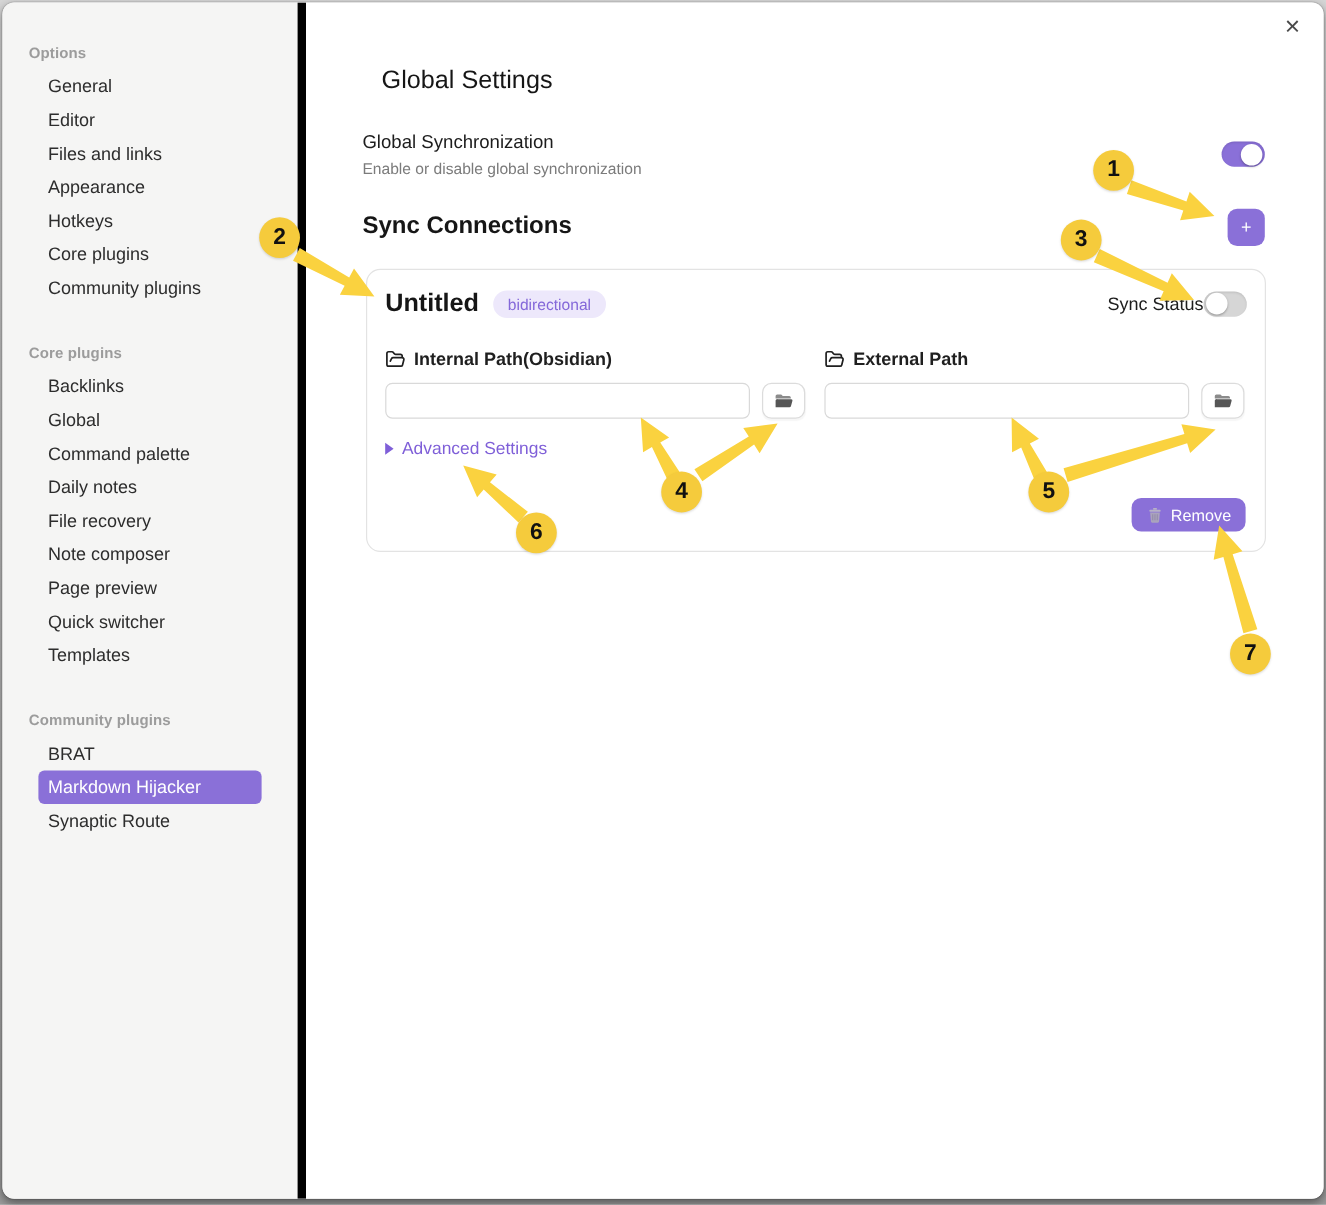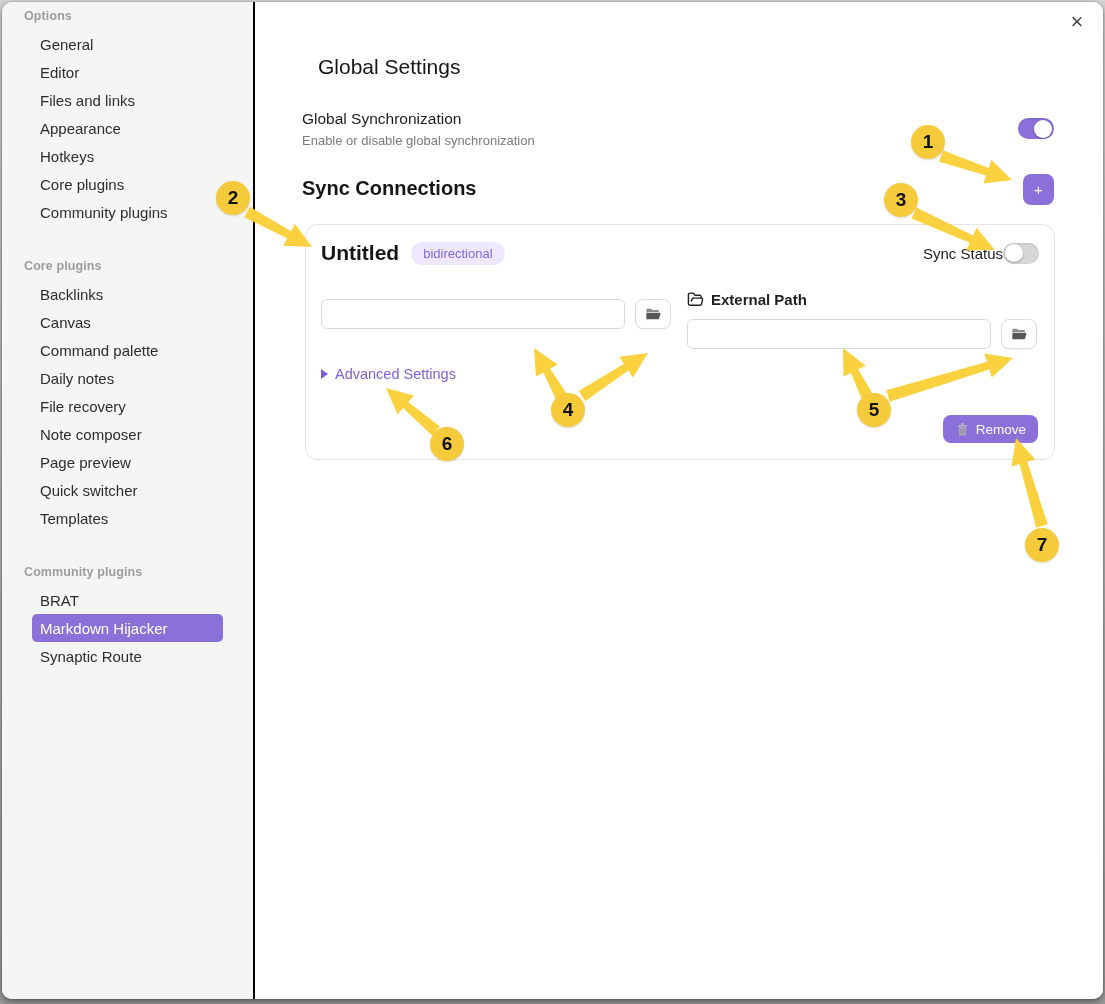--- a/index.html
+++ b/index.html
@@ -15,21 +15,22 @@
   .modal{
     position:absolute; left:2px; top:2px; right:2px; bottom:5px;
     background:#fff; border-radius:10px;
     box-shadow:0 3px 8px rgba(0,0,0,.45), 0 0 0 1px rgba(0,0,0,.08);
     overflow:hidden;
   }
 
   
   .sidebar{
     position:absolute; left:0; top:0; bottom:0; width:253px;
-    background:#f5f5f4; border-right:2px solid #000000;
+    background:#f5f5f4; border-right:7px solid #000000;
+    padding-top:28px;
     text-align:right;
   }
   .side-section{ margin-bottom:26px; }
   .side-header{
     height:28px; display:flex; align-items:center;
     padding:0 8px; margin:0 14px;
     font-size:12.5px; font-weight:bold; color:#9c9c9c; letter-spacing:.1px;
   }
   .side-item{
     height:28px; display:flex; align-items:center;
@@ -134,21 +135,21 @@
       <div class="side-item">Files and links</div>
       <div class="side-item">Appearance</div>
       <div class="side-item">Hotkeys</div>
       <div class="side-item">Core plugins</div>
       <div class="side-item">Community plugins</div>
     </div>
 
     <div class="side-section">
       <div class="side-header">Core plugins</div>
       <div class="side-item">Backlinks</div>
-      <div class="side-item">Canvas</div>
+      <div class="side-item">Global</div>
       <div class="side-item">Command palette</div>
       <div class="side-item">Daily notes</div>
       <div class="side-item">File recovery</div>
       <div class="side-item">Note composer</div>
       <div class="side-item">Page preview</div>
       <div class="side-item">Quick switcher</div>
       <div class="side-item">Templates</div>
     </div>
 
     <div class="side-section">
@@ -179,20 +180,26 @@
         <span class="mode-pill">bidirectional</span>
         <span class="head-right">
           <span class="sync-status-label">Sync Status</span>
           <span class="toggle">
             <span class="knob"></span>
           </span>
         </span>
       </div>
 
       <div class="path-col internal">
+        <div class="path-label">
+          <svg width="17" height="17" viewBox="0 0 24 24" fill="none" stroke="#1f1f1f" stroke-width="2" stroke-linecap="round" stroke-linejoin="round">
+              <path d="m6 14 1.45-2.9A2 2 0 0 1 9.24 10H20a2 2 0 0 1 1.94 2.5l-1.55 6A2 2 0 0 1 18.45 20H4a2 2 0 0 1-2-2V5a2 2 0 0 1 2-2h3.93a2 2 0 0 1 1.66.9l.82 1.2a2 2 0 0 0 1.66.9H18a2 2 0 0 1 2 2v2"></path>
+            </svg>
+          <span>Internal Path(Obsidian)</span>
+        </div>
         <div class="path-row">
           <input class="path-input" type="text" value="" style="">
           <button class="folder-btn">
             <svg width="16" height="16" viewBox="0 0 24 24">
                 <path d="M2 6a2 2 0 0 1 2-2h5l2 2h8a2 2 0 0 1 2 2v1H2z" fill="#8b8b8b"></path>
                 <path d="M4.6 10h17a1.5 1.5 0 0 1 1.45 1.88l-1.8 6.62A2 2 0 0 1 19.3 20H2V12a2 2 0 0 1 2.6-2z" fill="#565656"></path>
               </svg>
           </button>
         </div>
       </div>

